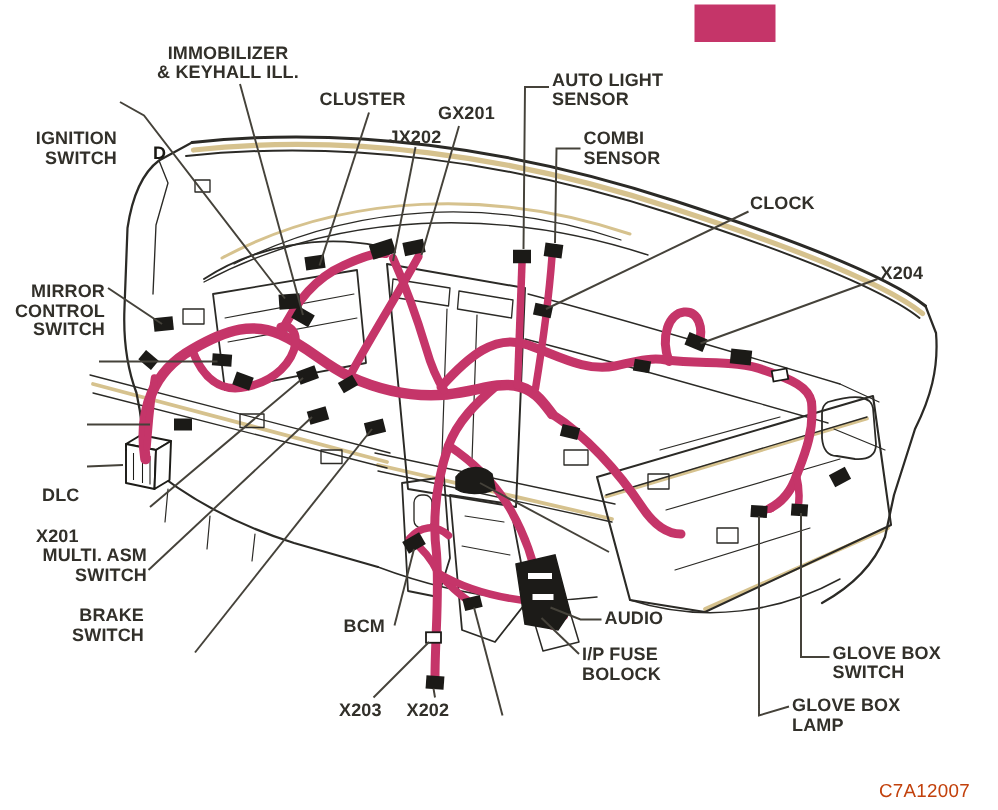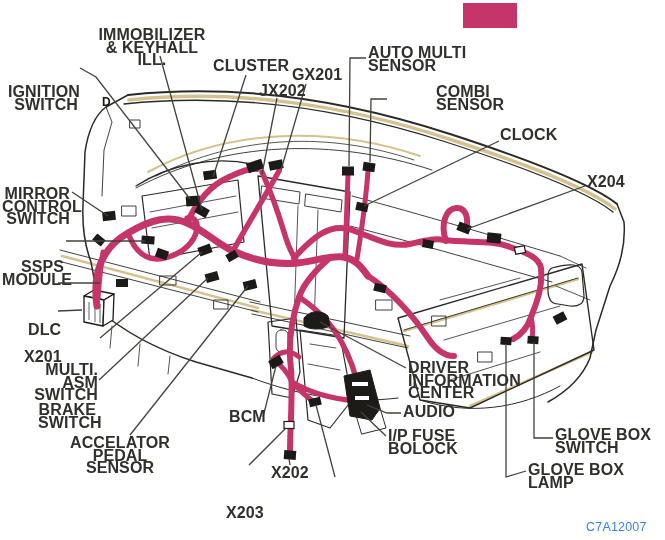--- a/index.html
+++ b/index.html
@@ -1,53 +1,53 @@
 <!DOCTYPE html>
 <html><head>
 <meta charset="utf-8">
 <style>
   html,body{margin:0;padding:0;}
   body{width:665px;height:540px;position:relative;background:#ffffff;overflow:hidden;
        font-family:"Liberation Sans",sans-serif;}
   #stage{position:absolute;left:0;top:0;width:665px;height:540px;}
   svg{position:absolute;left:0;top:0;}
-  .lbl{position:absolute;font-weight:bold;font-size:16px;line-height:12.5px;
+  .lbl{position:absolute;font-weight:bold;font-size:12px;line-height:12.5px;
        color:#32302a;white-space:pre-line;letter-spacing:.1px;}
   .ra{text-align:right;margin-top:32px;} .ca{text-align:center;}
   
   #l-ignition{left:8px;top:54px;width:70px;}
   #l-immob{left:96px;top:29px;width:112px;text-align:center;}
   #l-cluster{left:213px;top:60px;}
   #l-jx202{left:259px;top:85px;}
   #l-gx201{left:292px;top:69px;}
   #l-autolight{left:368px;top:47px;}
-  #l-combi{left:389px;top:86px;margin-left:47px;}
+  #l-combi{left:389px;top:86px;}
   #l-clock{left:500px;top:129px;}
   #l-x204{left:587px;top:176px;}
   #l-mirror{left:2px;top:156px;width:68px;}
   #l-ssps{left:2px;top:229px;width:62px;}
   #l-dlc{left:28px;top:276px;margin-top:48px;}
   #l-x201{left:24px;top:304px;margin-top:47px;}
   #l-multiasm{left:16px;top:332px;width:82px;}
   #l-brake{left:38px;top:372px;width:58px;}
   #l-accel{left:62px;top:437px;width:116px;}
   #l-bcm{left:229px;top:411px;}
-  #l-x203{left:226px;top:467px;margin-top:40px;}
+  #l-x203{left:226px;top:467px;}
   #l-x202{left:271px;top:467px;}
   #l-cigar{left:321px;top:479px;width:66px;}
   #l-audio{left:403px;top:406px;}
   #l-ipfuse{left:388px;top:430px;}
   #l-dic{left:408px;top:362px;}
   #l-gbswitch{left:555px;top:429px;}
   #l-gblamp{left:528px;top:464px;}
   #legend-swatch{position:absolute;left:463px;top:3px;width:54px;height:25px;}
   #legend-label{position:absolute;left:529px;top:2px;font-weight:bold;font-size:22px;
                 color:#2e2d29;letter-spacing:.5px;}
   #fig-code{position:absolute;left:586px;top:520px;width:75px;font-size:12.5px;
-            font-weight:normal;color:#3b82f6;letter-spacing:.2px;}
+            font-weight:normal;color:#c2410c;letter-spacing:.2px;}
   #d-marker{position:absolute;left:102px;top:95px;font-weight:bold;font-size:12px;color:#191813;}
 </style>
 </head>
 <body>
 
 <div id="stage">
 
 <svg width="665" height="540" viewBox="0 0 665 540">
 
   <g stroke="#d6c28e" fill="none" stroke-linecap="round">
@@ -210,48 +210,41 @@
 
 <div id="legend-swatch" style="background: rgb(197, 53, 105);"></div>
 
 <div class="lbl ra" id="l-ignition">IGNITION
 SWITCH</div>
 <div class="lbl" id="l-immob">IMMOBILIZER
 &amp; KEYHALL ILL.</div>
 <div class="lbl" id="l-cluster">CLUSTER</div>
 <div class="lbl" id="l-jx202">JX202</div>
 <div class="lbl" id="l-gx201">GX201</div>
-<div class="lbl" id="l-autolight">AUTO MULTI
+<div class="lbl" id="l-autolight">AUTO LIGHT
 SENSOR</div>
 <div class="lbl" id="l-combi">COMBI
 SENSOR</div>
 <div class="lbl" id="l-clock">CLOCK</div>
 <div class="lbl" id="l-x204">X204</div>
 <div class="lbl ra" id="l-mirror">MIRROR
 CONTROL
 SWITCH</div>
-<div class="lbl ra" id="l-ssps">SSPS
-MODULE</div>
 <div class="lbl" id="l-dlc">DLC</div>
 <div class="lbl" id="l-x201">X201</div>
 <div class="lbl ra" id="l-multiasm">MULTI. ASM
 SWITCH</div>
 <div class="lbl ra" id="l-brake">BRAKE
 SWITCH</div>
-<div class="lbl ca" id="l-accel">ACCELATOR
-PEDAL SENSOR</div>
 <div class="lbl" id="l-bcm">BCM</div>
 <div class="lbl" id="l-x203">X203</div>
 <div class="lbl" id="l-x202">X202</div>
 <div class="lbl" id="l-audio">AUDIO</div>
 <div class="lbl" id="l-ipfuse">I/P FUSE
 BOLOCK</div>
-<div class="lbl" id="l-dic">DRIVER
-INFORMATION
-CENTER</div>
 <div class="lbl" id="l-gbswitch">GLOVE BOX
 SWITCH</div>
 <div class="lbl" id="l-gblamp">GLOVE BOX
 LAMP</div>
 
 <div id="d-marker">D</div>
 <div id="fig-code">C7A12007</div>
 
 </div>
 

